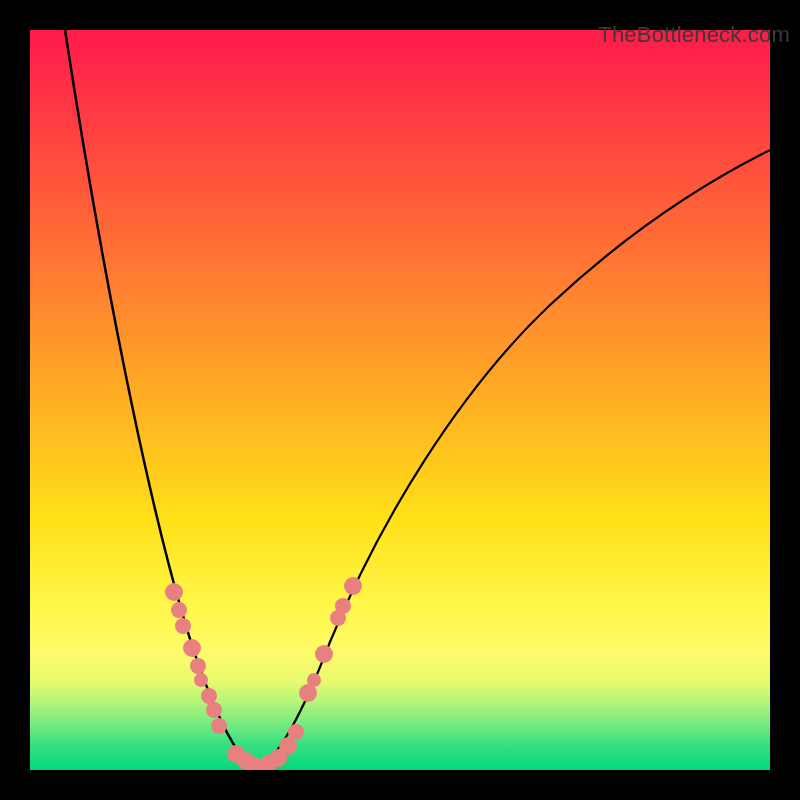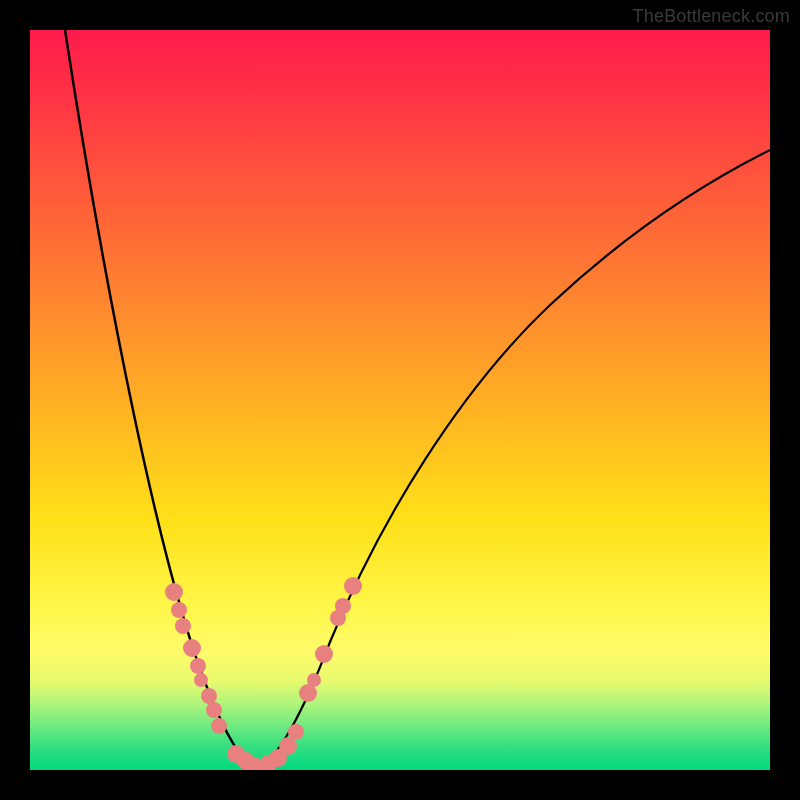--- a/index.html
+++ b/index.html
@@ -27,24 +27,24 @@
       #fff74a 78%,
       #fffb6a 84%,
       #e8fa6e 88%,
       #b0f47a 91%,
       #70ea80 94%,
       #30df80 97%,
       #00d87e 100%);
   }
   .watermark {
     position: absolute;
-    top: 6px;
+    top: 22px;
     right: 10px;
     color: #3a3a3a;
-    font-size: 18px;
+    font-size: 22px;
     font-weight: 500;
     letter-spacing: 0.2px;
     z-index: 5;
   }
   svg.curves {
     position: absolute;
     left: 0; top: 0;
     width: 740px;
     height: 740px;
     z-index: 2;

